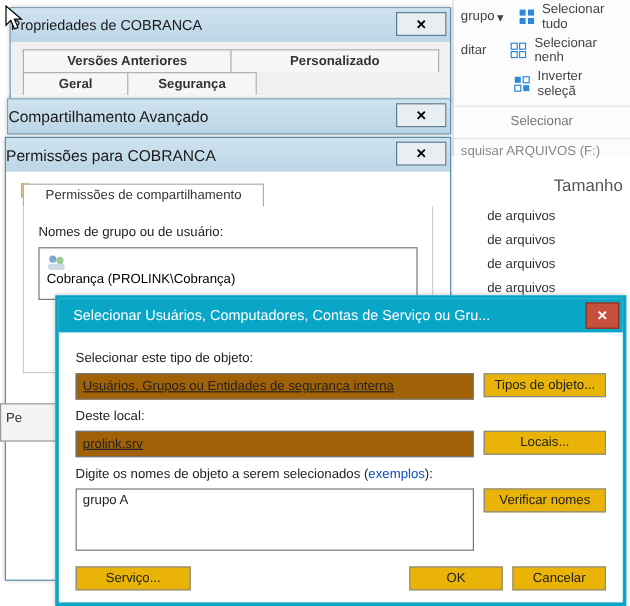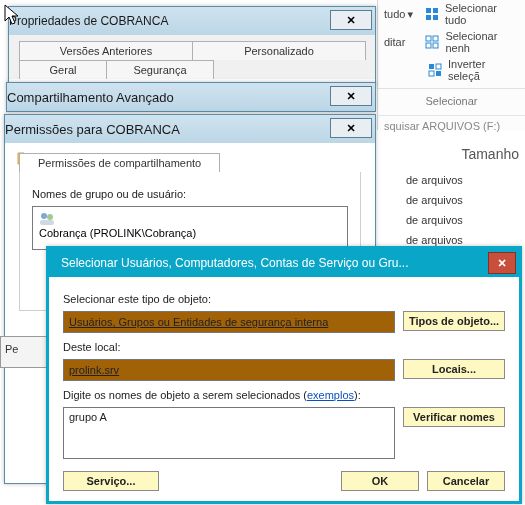--- a/index.html
+++ b/index.html
@@ -18,54 +18,54 @@
 .file-rows div { padding:4px 6px; color:#333; }
 
 
 .dialog { position: absolute; border: 1px solid #5b8ca8; background: #fff; box-shadow: 0 0 4px rgba(0,0,0,.25); }
 .titlebar { background: linear-gradient(#cfe3ef,#bcd6e6); display:flex; align-items:center; height:28px; position:relative; }
 .titlebar span { color:#1a1a1a; font-size:12px; }
 .closebtn { position:absolute; right:3px; top:3px; width:42px; height:20px; border:1px solid #5b7d94; background:#e8eef2; display:flex; align-items:center; justify-content:center; font-weight:bold; cursor:pointer; }
 .closebtn.red { background:#c94f3d; color:#fff; border-color:#803228; width:28px; height:22px;}
 
 
-.tabstrip { display:flex; flex-wrap:wrap; padding:6px 10px 0 10px; background:#f0f0f0; }
+.tabstrip { display:flex; flex-wrap:wrap; padding:6px 10px 0 10px; background:#f0f0f0;font-weight:bold; }
 .tab { border:1px solid #b0b0b0; border-bottom:none; padding:3px 18px; margin-right:-1px; background:#f6f6f6; color:#333; }
 .tab.active { background:#fff; position:relative; z-index:2; }
 
 
 .perm-body { padding:10px 14px; }
 .label { color:#222; margin:4px 0 6px 0; display:block;}
 .listbox { border:1px solid #7a7a7a; background:#fff; height:44px; padding:4px 6px; display:flex; align-items:flex-start;flex-direction:column;}
 .user-icon { width:16px; height:16px; margin-right:6px;}
 .folder-icon { position:absolute; left:12px; top:35px; width:18px; height:16px;}
 
 
 .seldlg { border:3px solid #0aa6c8; background:#fff;}
 .seldlg .titlebar { background:#0aa6c8; height:28px; justify-content:flex-start; padding-left:12px;}
 .seldlg .titlebar span { color:#fff; font-size:12px; white-space:nowrap; overflow:hidden; text-overflow:ellipsis; width:430px;}
 .sel-body { padding:12px 14px 10px 14px;}
 .row { display:flex; align-items:flex-start; gap:8px; margin-bottom:8px;}
 .col-main { flex:1; }
 .textbox { width:100%; border:1px solid #777; background:#a16207; padding:3px 5px; color:#222; height:22px;text-decoration:underline;}
 .textarea { width:100%; border:1px solid #777; background:#fff; padding:3px 5px; color:#222; height:52px; resize:none;}
-.btn { border:1px solid #8a8a8a; background:#fef9c3; padding:3px 0; width:102px; text-align:center; cursor:pointer; color:#222;font-weight:bold;}
+.btn { border:1px solid #8a8a8a; background:#eab308; padding:3px 0; width:102px; text-align:center; cursor:pointer; color:#222;}
 .btnrow { display:flex; justify-content:space-between; margin-top:10px;}
 .btnrow-right { display:flex; gap:8px;}
-.link { color:#0a4fbf; text-decoration:underline; cursor:pointer;}
+.link { color:#0a4fbf; cursor:pointer;}
 
 .cursor { position:absolute; left:4px; top:4px; z-index:999; pointer-events:none;}
 .perm-stub { position:absolute; left:0; top:336px; width:66px; height:32px; border:1px solid #999; background:#f4f4f4; padding:6px 4px; color:#333;}
 </style>
 </head>
 <body>
 
 <div class="ribbon">
   <div class="ribbon-row">
-    <span>tudo</span>
+    <span>grupo</span>
     <span style="margin-left:2px;">▾</span>
     <svg width="14" height="14" style="margin-left:12px;">
         <rect x="1" y="1" width="5" height="5" fill="#2b88d8"></rect>
         <rect x="8" y="1" width="5" height="5" fill="#2b88d8"></rect>
         <rect x="1" y="8" width="5" height="5" fill="#2b88d8"></rect>
         <rect x="8" y="8" width="5" height="5" fill="#2b88d8"></rect>
       </svg>
     <span>Selecionar tudo</span>
   </div>
   <div class="ribbon-row">

